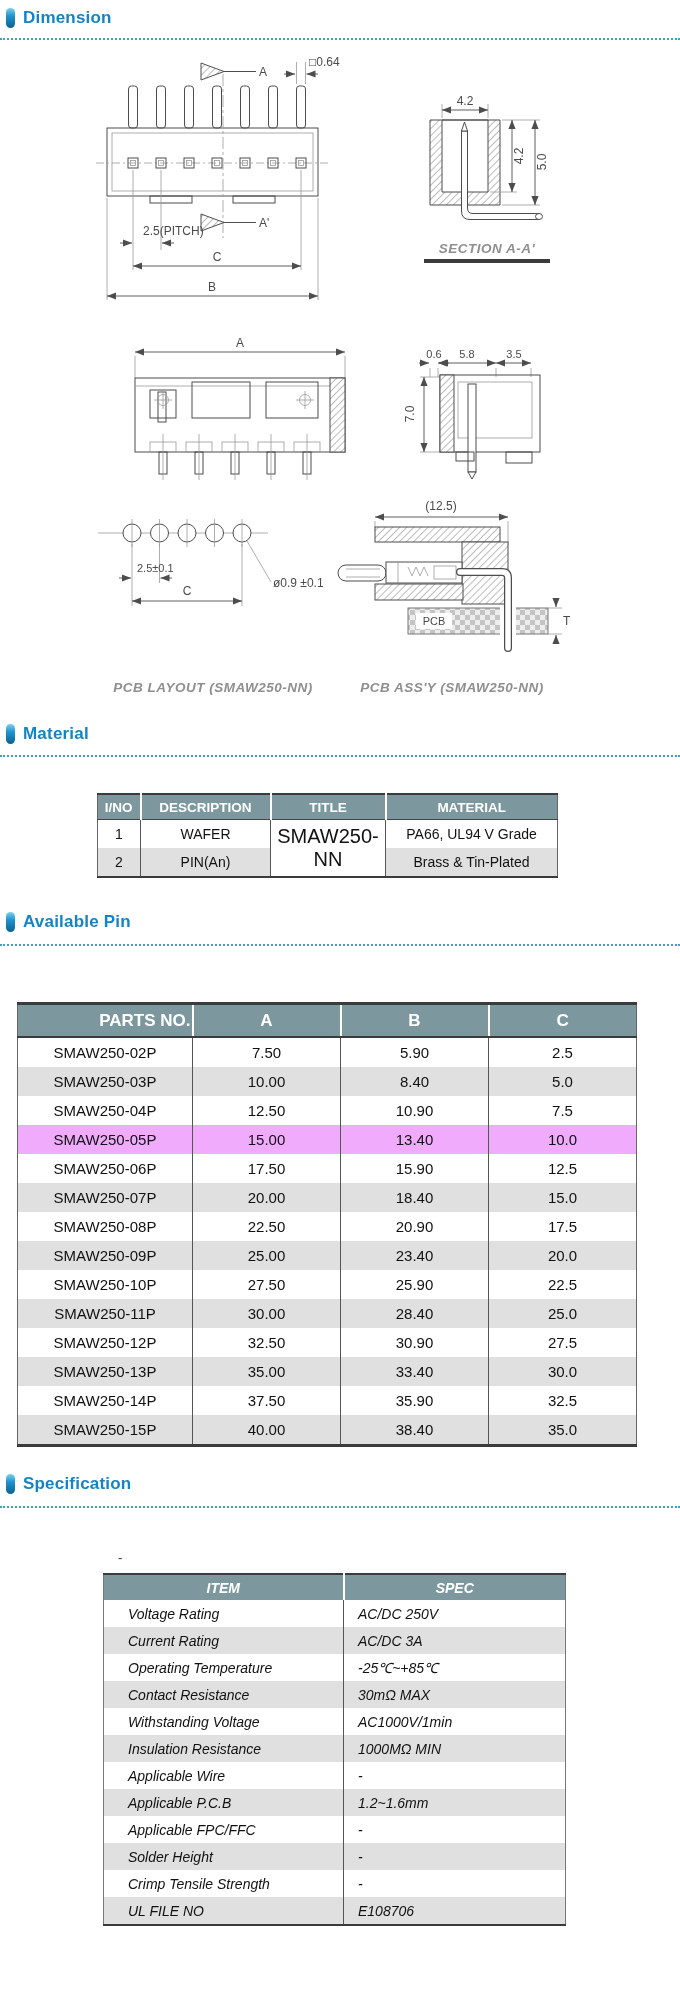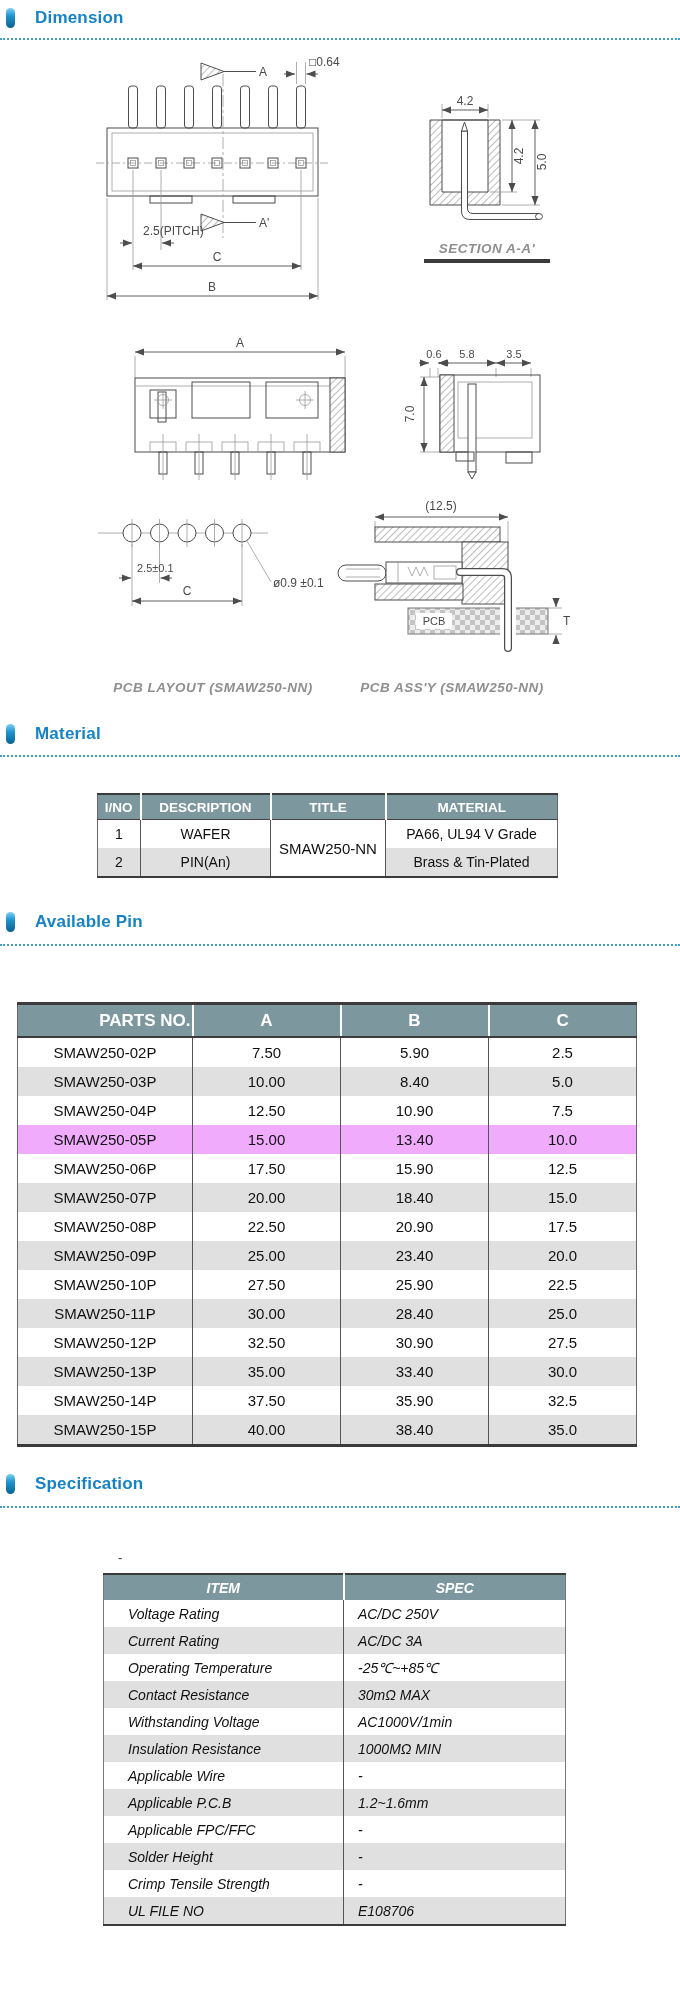--- a/index.html
+++ b/index.html
@@ -1,19 +1,19 @@
 <!DOCTYPE html>
 <html><head>
 <meta charset="utf-8">
 <style>
   html,body{margin:0;padding:0;background:#fff;}
   body{width:680px;height:1989px;position:relative;font-family:"Liberation Sans",sans-serif;color:#111;}
 
   
-  .sec-header{position:absolute;left:6px;display:flex;align-items:flex-end;gap:20px;}
+  .sec-header{position:absolute;left:6px;display:flex;align-items:flex-end;gap:8px;}
   .pill{width:9px;height:20px;border-radius:5px;
         background:linear-gradient(180deg,#7fd0ef 0%,#1f93d0 40%,#0a628f 100%);}
   .sec-title{color:#1583c5;font-weight:bold;font-size:17px;letter-spacing:0.2px;}
   .dotted{position:absolute;left:0;width:680px;height:0;border-top:2px dotted #3f9ecb;}
 
   
   #drawing{position:absolute;left:0;top:40px;}
   .ln{fill:none;stroke:#4d4d4d;stroke-width:1}
   .ln2{fill:#fff;stroke:#4d4d4d;stroke-width:1}
   .thin{fill:none;stroke:#9a9a9a;stroke-width:0.8}
@@ -33,21 +33,21 @@
   table{border-collapse:collapse;table-layout:fixed;}
   .mat-table{position:absolute;left:97px;top:793px;font-size:14px;
              border-top:2px solid #3b3b3b;border-bottom:2px solid #3b3b3b;
              border-left:1px solid #666;border-right:1px solid #666;}
   .mat-table th{background:#7c989e;color:#fff;font-size:13.5px;font-weight:bold;height:22px;
                 border-left:2px solid #fff;border-bottom:1px solid #444;}
   .mat-table th:first-child{border-left:none;}
   .mat-table td{text-align:center;height:26px;border-left:1px solid #555;}
   .mat-table td:first-child{border-left:none;}
   .mat-table tr.alt td{background:#e0e0e0;}
-  .mat-table td.title-cell{background:#fff;font-size:15px;}
+  .mat-table td.title-cell{background:#fff;font-size:20px;}
 
   .pin-table{position:absolute;left:17px;top:1002px;font-size:15px;
              border-top:3px solid #3b3b3b;border-bottom:3px solid #3b3b3b;
              border-left:1px solid #666;border-right:1px solid #666;}
   .pin-table th{background:#7c989e;color:#fff;font-size:17px;font-weight:bold;height:29px;
                 border-left:2px solid #fff;border-bottom:2px solid #3b3b3b;}
   .pin-table th:first-child{border-left:none;text-align:right;}
   .pin-table td{text-align:center;height:27px;border-left:1px solid #555;}
   .pin-table td:first-child{border-left:none;}
   .pin-table tbody tr:nth-child(even) td{background:#e0e0e0;}

